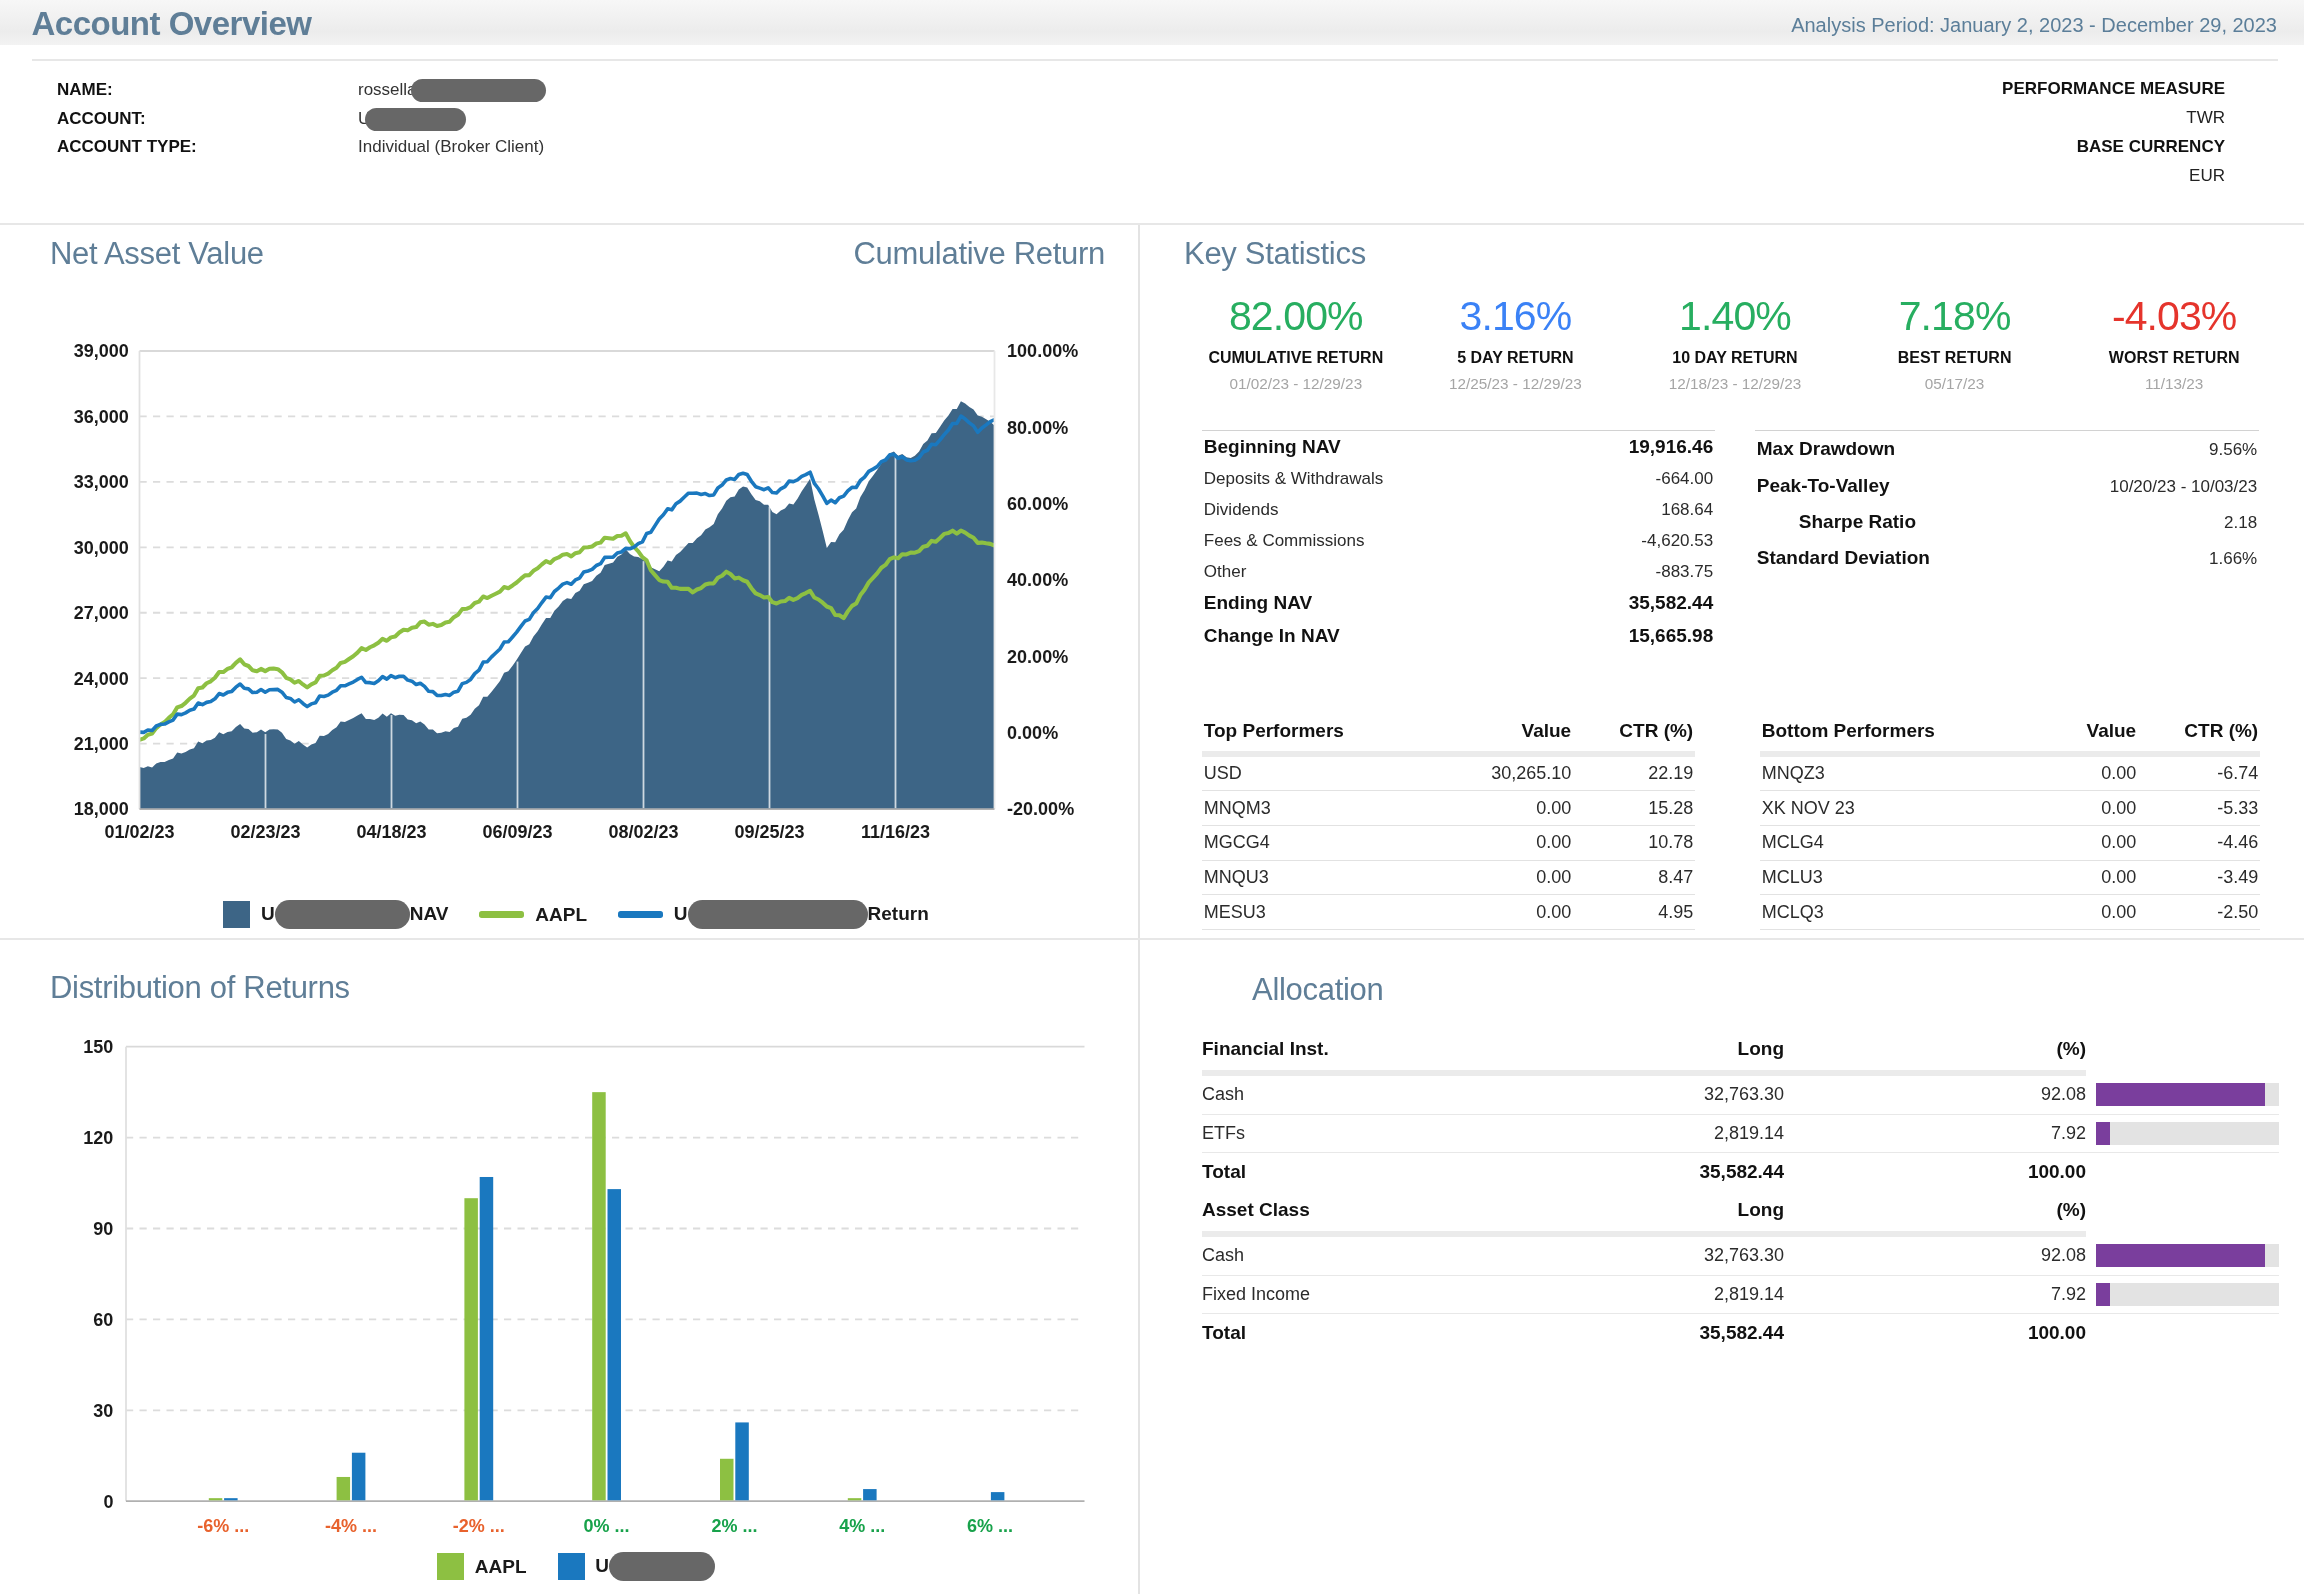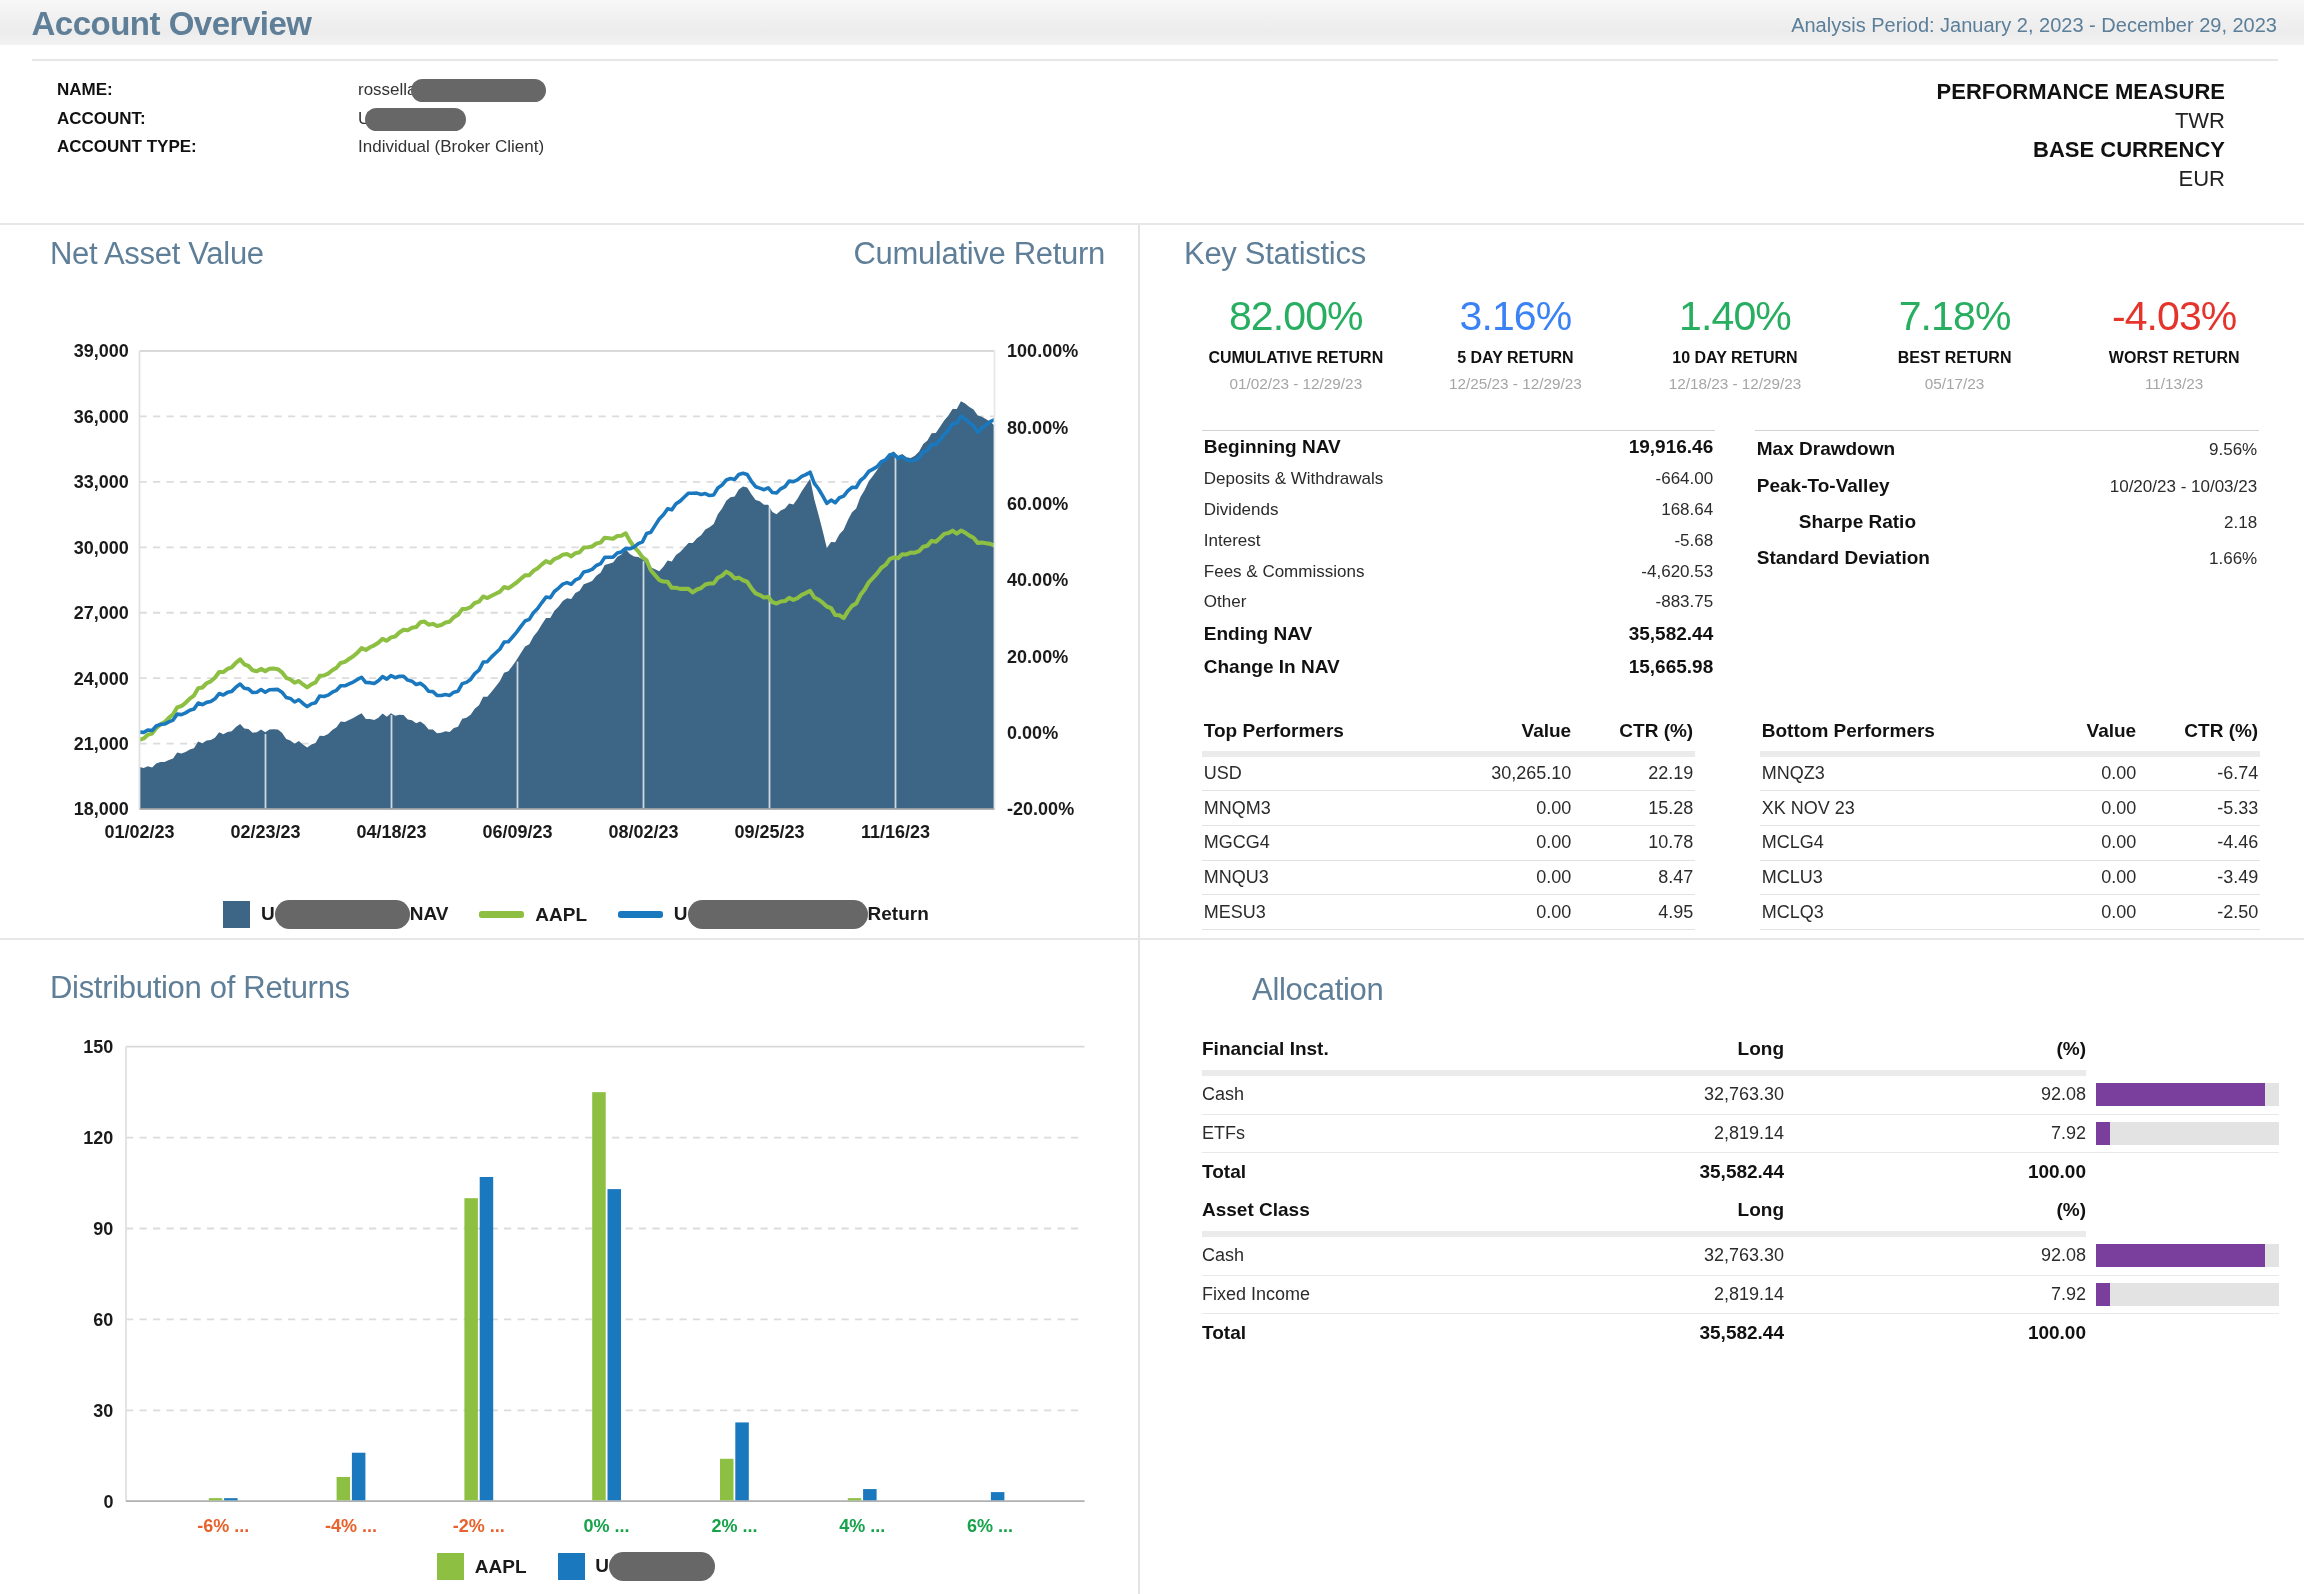--- a/index.html
+++ b/index.html
@@ -8,21 +8,21 @@
   .topbar{position:absolute;left:0;top:0;width:2304px;height:45px;
           background:linear-gradient(180deg,#f7f7f7 0%,#ececec 70%,#f3f3f3 100%);}
   .page-title{position:absolute;left:31.5px;top:5.4px;font-size:33px;color:#5f7e97;font-weight:700;letter-spacing:-0.5px;}
   .analysis-period{position:absolute;right:27px;top:14.4px;font-size:20px;color:#5b7e99;}
   .hrule{position:absolute;background:#e7e7e7;height:1.8px;}
   .vrule{position:absolute;background:#e3e3e3;width:1.8px;}
   .acct-row{position:absolute;font-size:17px;white-space:nowrap;}
   .acct-label{font-weight:700;color:#111;}
   .acct-value{color:#333;}
   .redact{display:inline-block;background:#676767;border-radius:12.6px;vertical-align:middle;height:23.4px;}
-  .meta-line{position:absolute;right:79px;font-size:22px;text-align:right;white-space:nowrap;}
+  .meta-line{position:absolute;right:79px;font-size:17px;text-align:right;white-space:nowrap;}
   .meta-bold{font-weight:700;color:#111;}
   .sec-title{position:absolute;font-size:31px;color:#5f7e97;letter-spacing:-0.3px;}
   .legend-row{position:absolute;display:flex;align-items:center;justify-content:center;gap:31px;}
   .legend-item{display:flex;align-items:center;gap:10.8px;font-size:19px;font-weight:700;color:#1a1a1a;white-space:nowrap;}
   .legend-swatch{width:27px;height:27px;display:inline-block;}
   .legend-line{width:45px;height:6.3px;display:inline-block;border-radius:2.7px;}
   .stats-row{position:absolute;left:1186px;top:293px;width:1098px;display:flex;}
   .stat{flex:1;text-align:center;}
   .stat-value{font-size:41px;letter-spacing:-0.9px;}
   .stat-label{font-size:16px;font-weight:700;color:#111;margin-top:9px;}
@@ -174,24 +174,20 @@
       </div>
       <div class="kv-row">
         <span class="kv-l">Deposits &amp; Withdrawals</span>
         <span class="kv-v">-664.00</span>
       </div>
       <div class="kv-row">
         <span class="kv-l">Dividends</span>
         <span class="kv-v">168.64</span>
       </div>
       <div class="kv-row">
-        <span class="kv-l">Interest</span>
-        <span class="kv-v">-5.68</span>
-      </div>
-      <div class="kv-row">
         <span class="kv-l">Fees &amp; Commissions</span>
         <span class="kv-v">-4,620.53</span>
       </div>
       <div class="kv-row">
         <span class="kv-l">Other</span>
         <span class="kv-v">-883.75</span>
       </div>
       <div class="kv-row kv-bold">
         <span class="kv-l">Ending NAV</span>
         <span class="kv-v">35,582.44</span>

